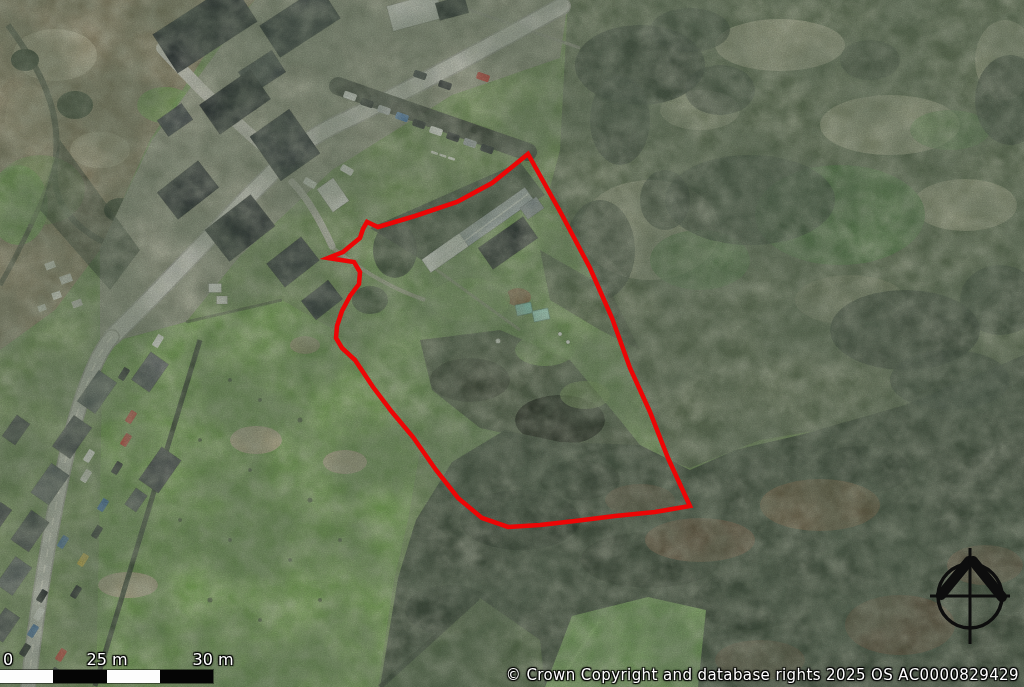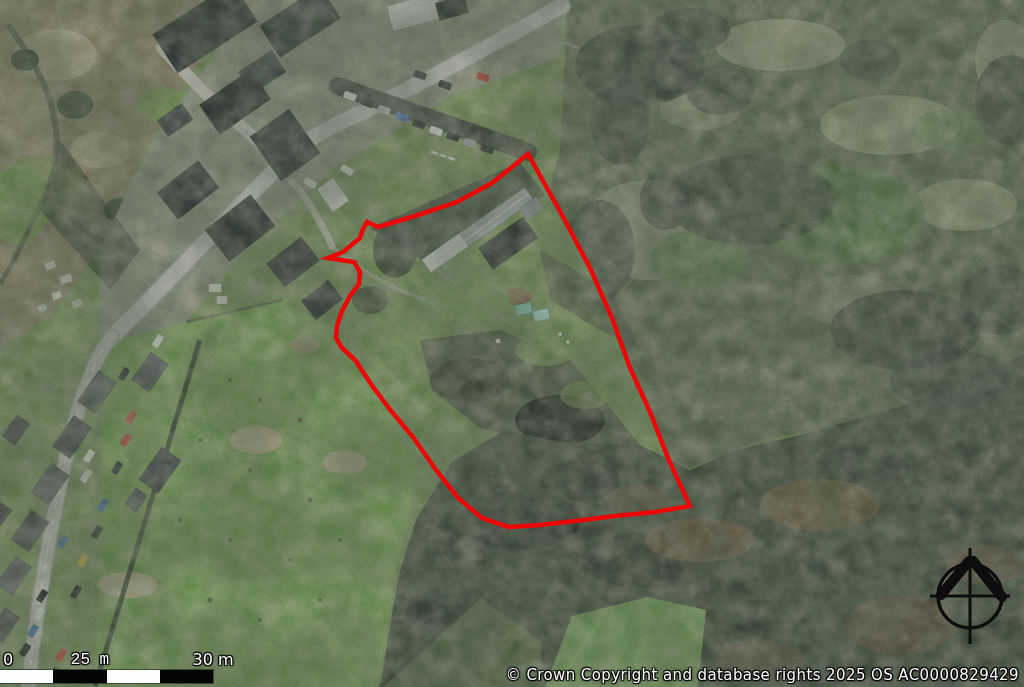--- a/index.html
+++ b/index.html
@@ -10,21 +10,21 @@
   }
   .map-svg{position:absolute;left:0;top:0;width:1024px;height:687px;display:block;}
   
   .scalebar{position:absolute;left:0;bottom:0;width:240px;height:36px;}
   .scalebar .lbl{
     position:absolute;top:0;color:#fff;font-size:16px;line-height:18px;
     text-shadow:-1px -1px 1px #000,1px -1px 1px #000,-1px 1px 1px #000,1px 1px 1px #000,0 0 3px #000;
     white-space:nowrap;
   }
   .lbl-0{left:3px;}
-  .lbl-25{left:90px;transform:translateX(-50%);font-family:Liberation Mono, monospace;}
+  .lbl-25{left:107px;transform:translateX(-50%);}
   .lbl-50{left:213px;transform:translateX(-50%);}
   .bar{position:absolute;left:0;top:19px;width:213px;height:13px;display:flex;outline:1px solid rgba(0,0,0,.45);}
   .bar .seg{flex:1 1 auto;}
   .seg.w{background:#fdfdfd;}
   .seg.b{background:#050505;}
   
   .copyright{
     position:absolute;right:5px;bottom:3px;color:#fff;font-size:15px;font-weight:normal;
     letter-spacing:.4px;
     text-shadow:-1px -1px 1px #000,1px -1px 1px #000,-1px 1px 1px #000,1px 1px 1px #000,0 0 3px rgba(0,0,0,.9);

